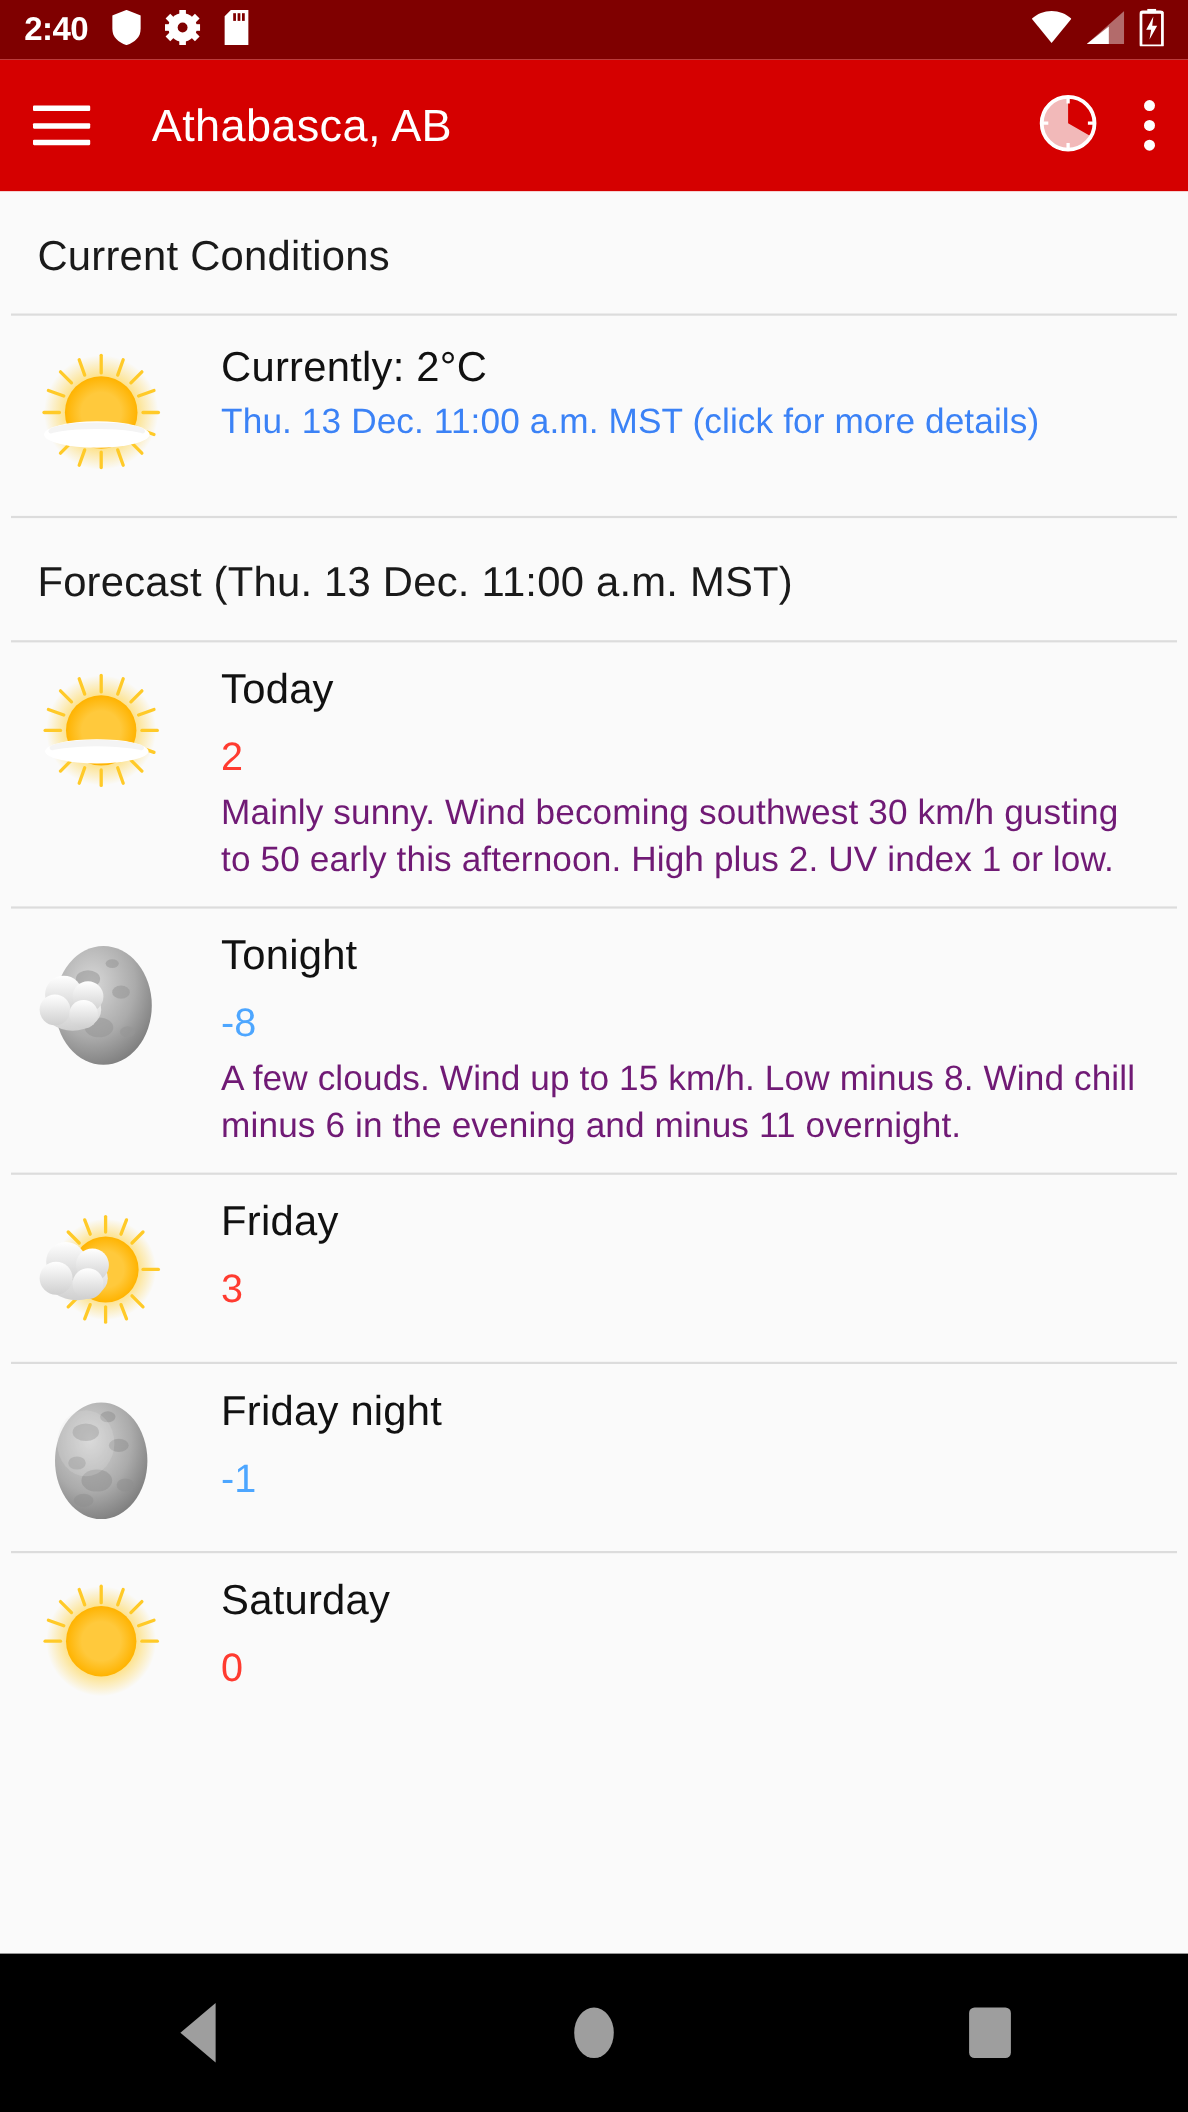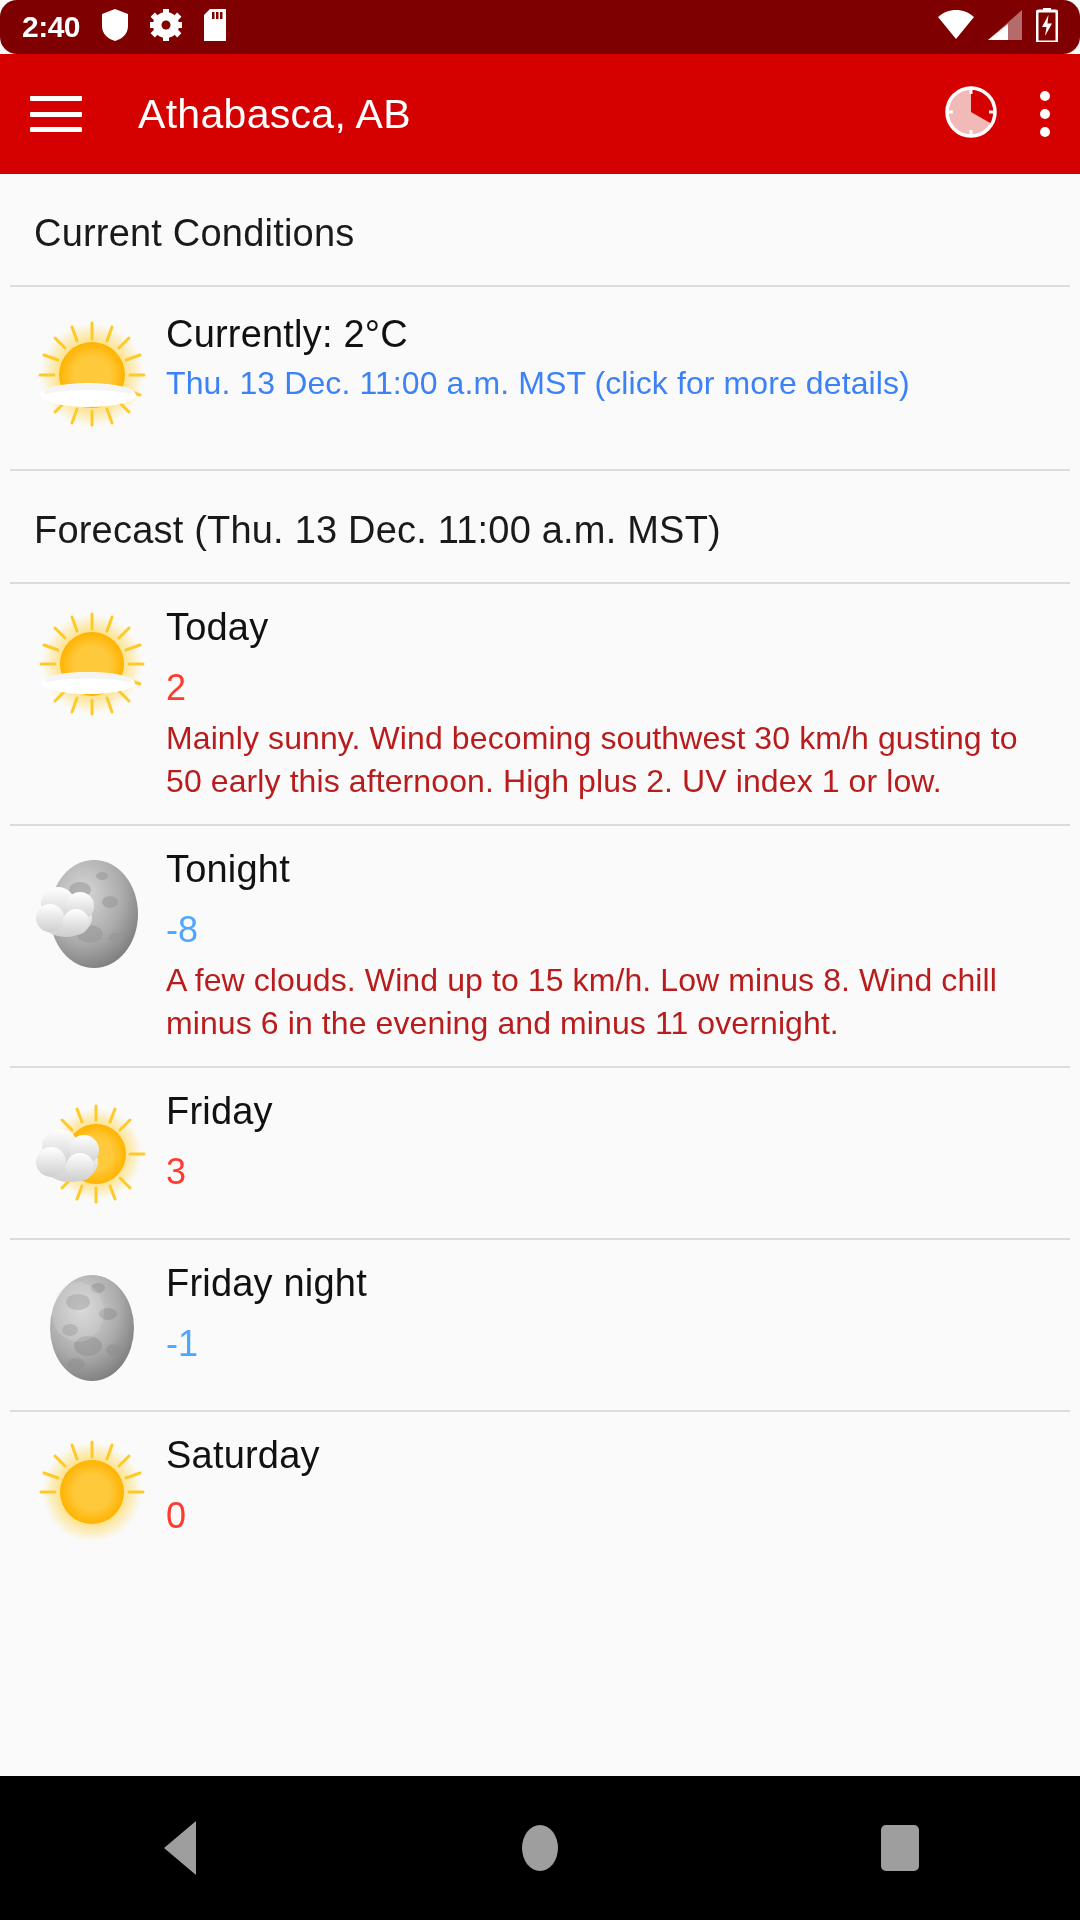--- a/index.html
+++ b/index.html
@@ -9,21 +9,20 @@
     background:#fafafa;
     overflow:hidden;
     position:relative;
   }
 
   
   .status-bar{
     height:54px; background:#7f0000; color:#fff;
     display:flex; align-items:center; padding:0 22px;
     position:relative;
-    border-radius:17px;
   }
   .status-left{ display:flex; align-items:center; gap:22px; }
   .status-time{ font-size:30px; font-weight:bold; letter-spacing:-0.5px; }
   .status-right{ margin-left:auto; display:flex; align-items:center; gap:14px; }
   .sb-icon{ display:block; }
 
   
   .app-bar{
     height:120px; background:#d50000;
     display:flex; align-items:center; padding:0 30px;
@@ -44,39 +43,39 @@
   .content{
     position:absolute; top:174px; left:0; right:0; bottom:144px;
     background:#fafafa; overflow:hidden;
   }
   .section-title{
     font-size:38px; color:#1a1a1a; padding:38px 52px 30px 34px;
     letter-spacing:0.2px;
   }
   .divider{ height:2px; background:#dcdcdc; margin:0 10px; }
 
-  .row{ display:flex; padding:22px 28px 22px 22px; align-items:flex-start; }
+  .row{ display:flex; padding:22px 28px 22px 22px; align-items:flex-start;gap:35px; }
   .icon-cell{
     width:140px; min-width:140px; display:flex; justify-content:center;
     padding-top:6px;
   }
   .text-cell{ flex:1; padding-left:4px; }
 
   .row-head{ display:flex; align-items:baseline; gap:18px;flex-direction:column; }
   .row-title{ font-size:38px; color:#111; letter-spacing:0.2px; }
   .row-temp{ font-size:36px; font-weight:500; }
   .temp-warm{ color:#ff3b30; }
   .temp-cold{ color:#4da6ff; }
 
   .row-sub{
     font-size:32px; color:#3b82f6; line-height:1.32;
     margin-top:6px; letter-spacing:0.1px;
   }
   .row-desc{
-    font-size:32px; color:#b91c1c; line-height:1.33;
+    font-size:32px; color:#701a75; line-height:1.33;
     margin-top:8px; letter-spacing:0.1px;
   }
 
   
   .wicon{ position:relative; width:120px; height:120px; }
 
   
   .nav-bar{
     position:absolute; bottom:0; left:0; right:0; height:144px;
     background:#000; display:flex; align-items:center; justify-content:space-around;

